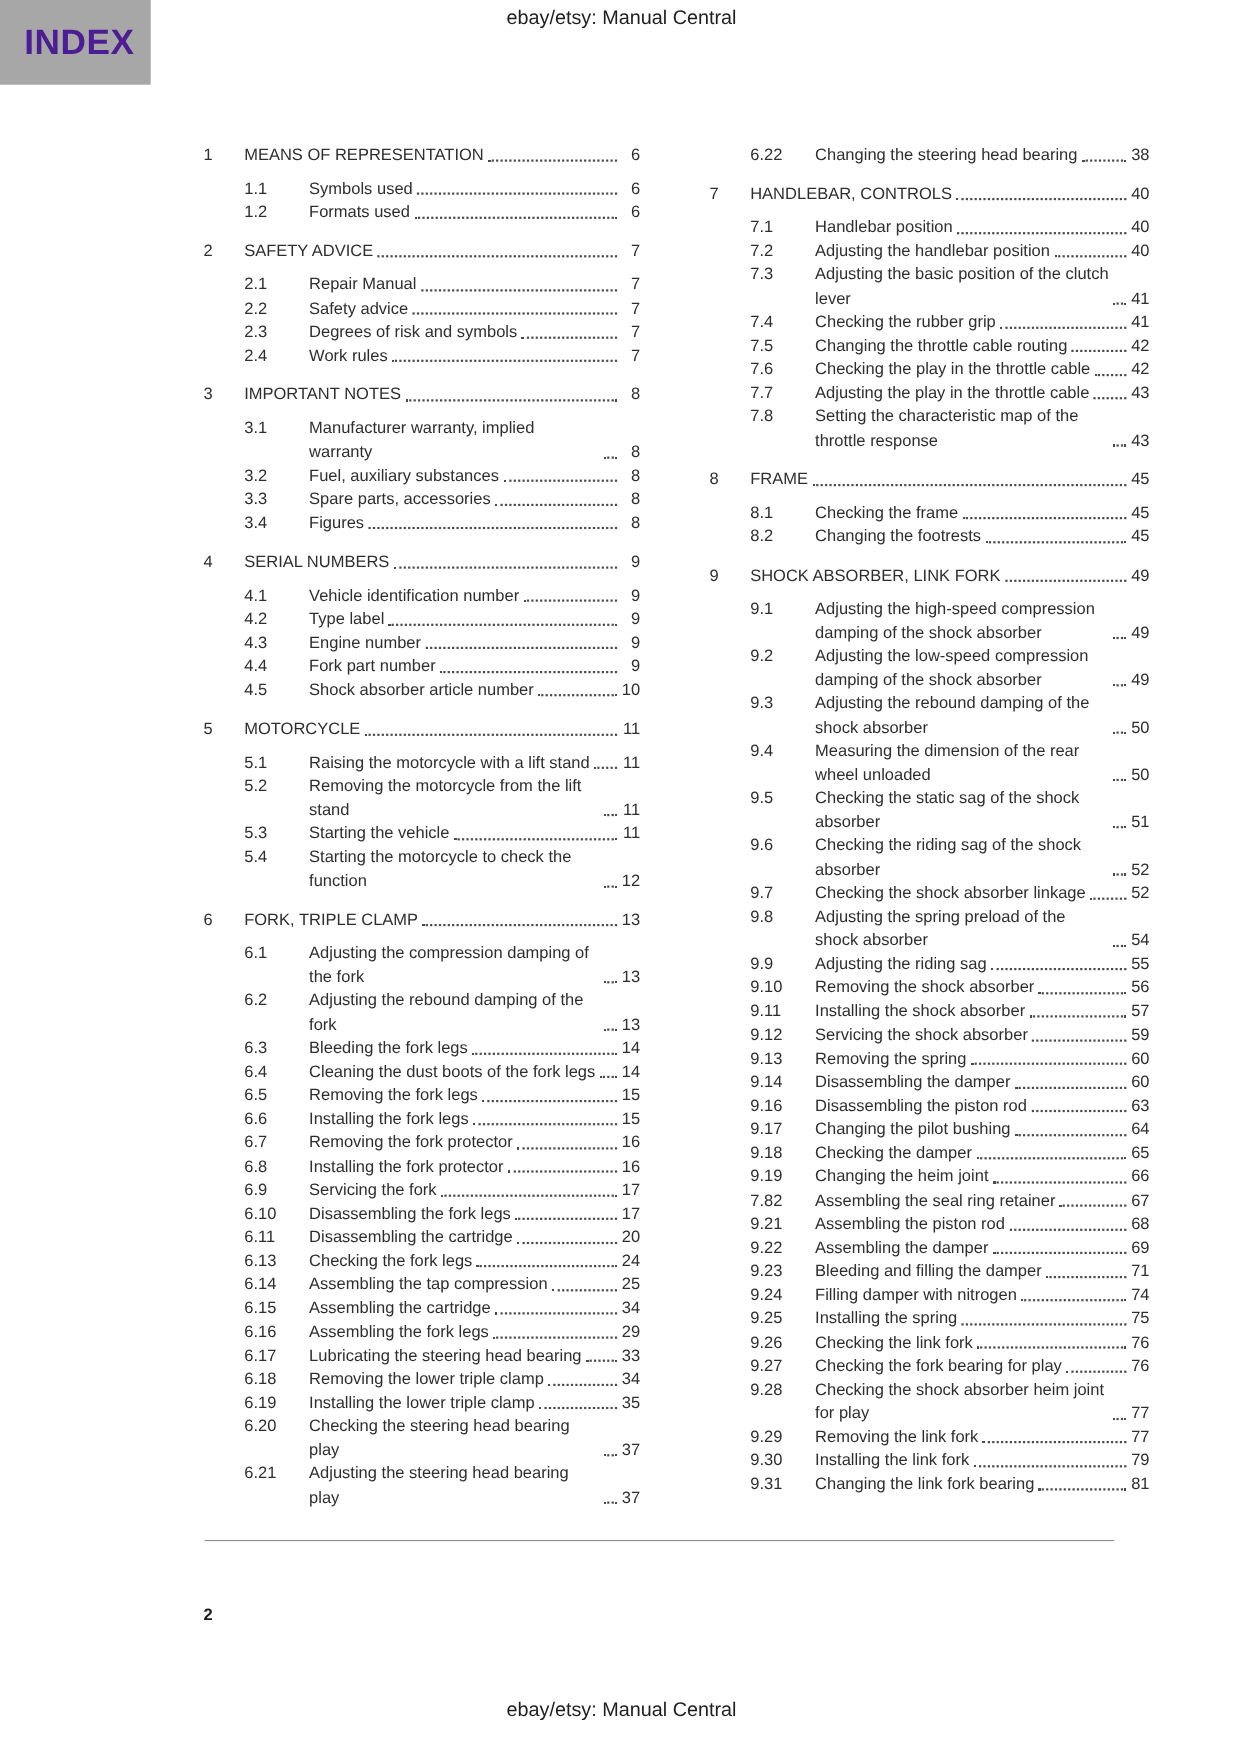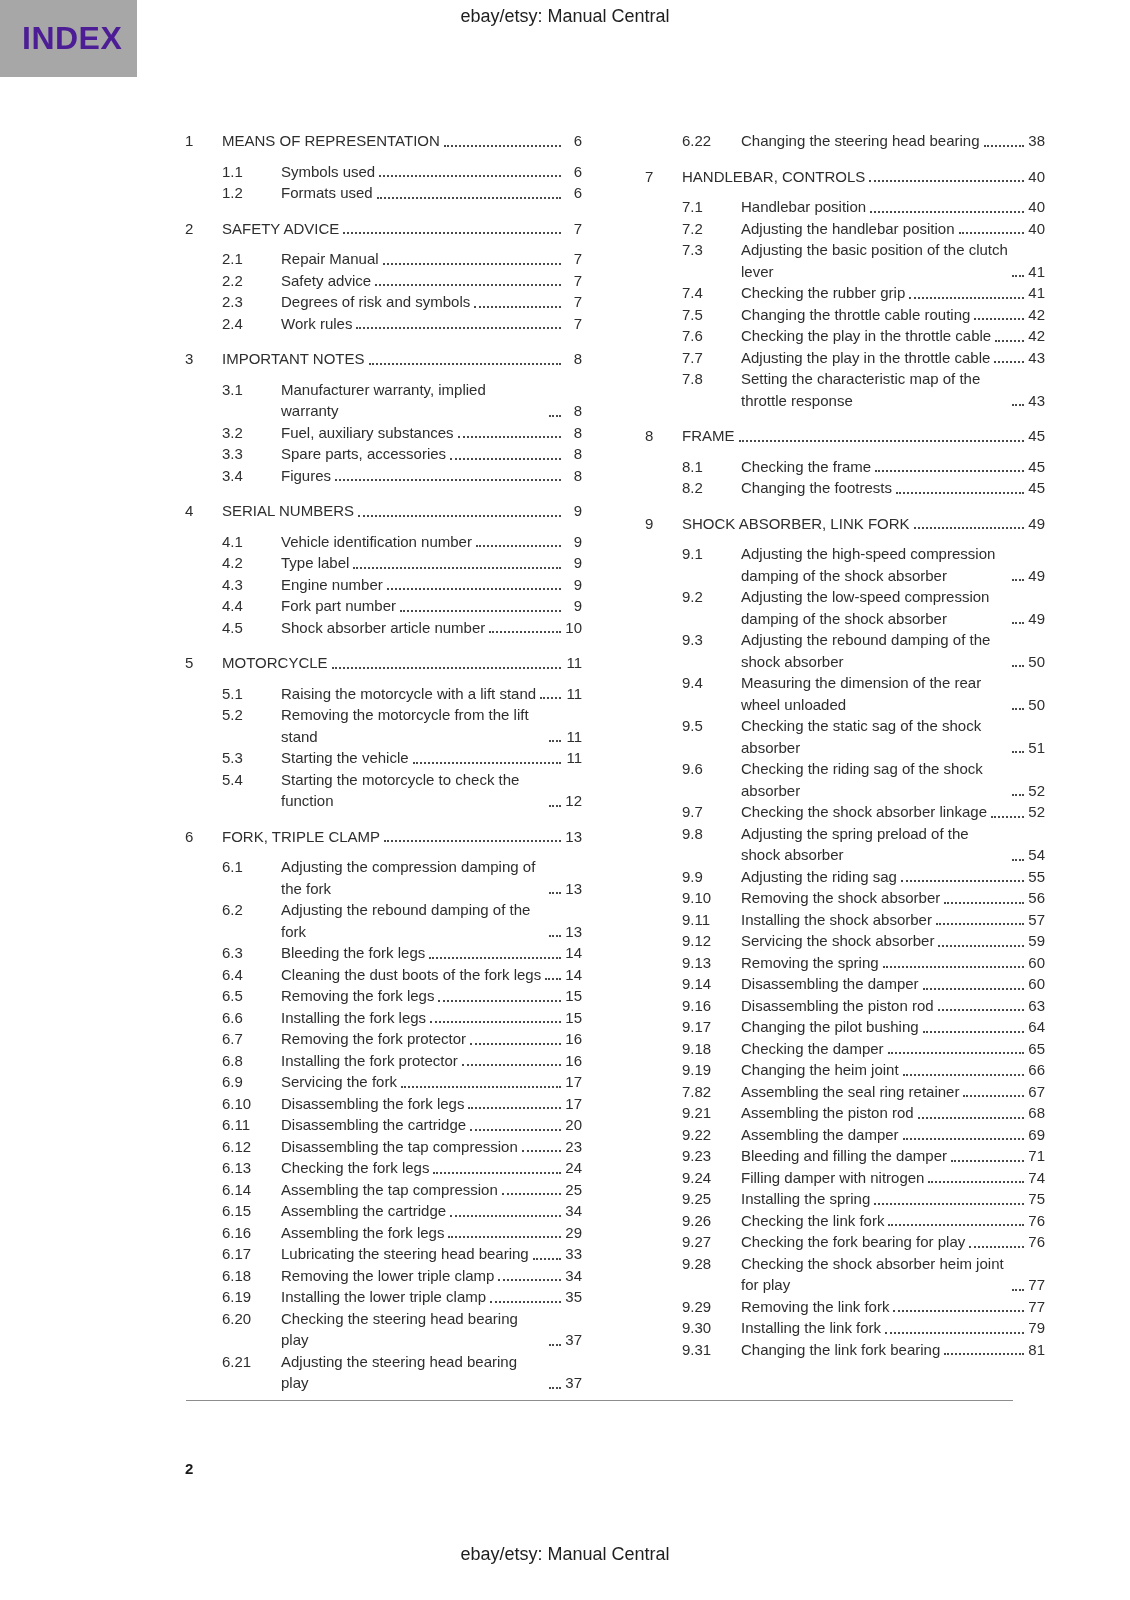--- a/index.html
+++ b/index.html
@@ -319,26 +319,20 @@
       <span class="dots"></span>
       <span class="pagenum">17</span>
     </div>
     <div class="toc-row item">
       <span class="num">6.11</span>
       <span class="title">Disassembling the cartridge</span>
       <span class="dots"></span>
       <span class="pagenum">20</span>
     </div>
     <div class="toc-row item">
-      <span class="num">6.12</span>
-      <span class="title">Disassembling the tap compression</span>
-      <span class="dots"></span>
-      <span class="pagenum">23</span>
-    </div>
-    <div class="toc-row item">
       <span class="num">6.13</span>
       <span class="title">Checking the fork legs</span>
       <span class="dots"></span>
       <span class="pagenum">24</span>
     </div>
     <div class="toc-row item">
       <span class="num">6.14</span>
       <span class="title">Assembling the tap compression</span>
       <span class="dots"></span>
       <span class="pagenum">25</span>

